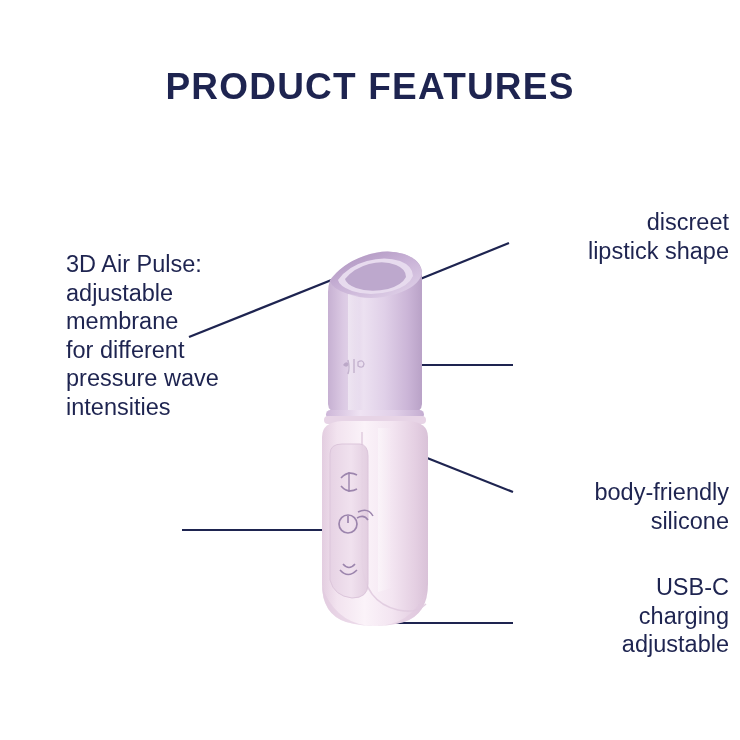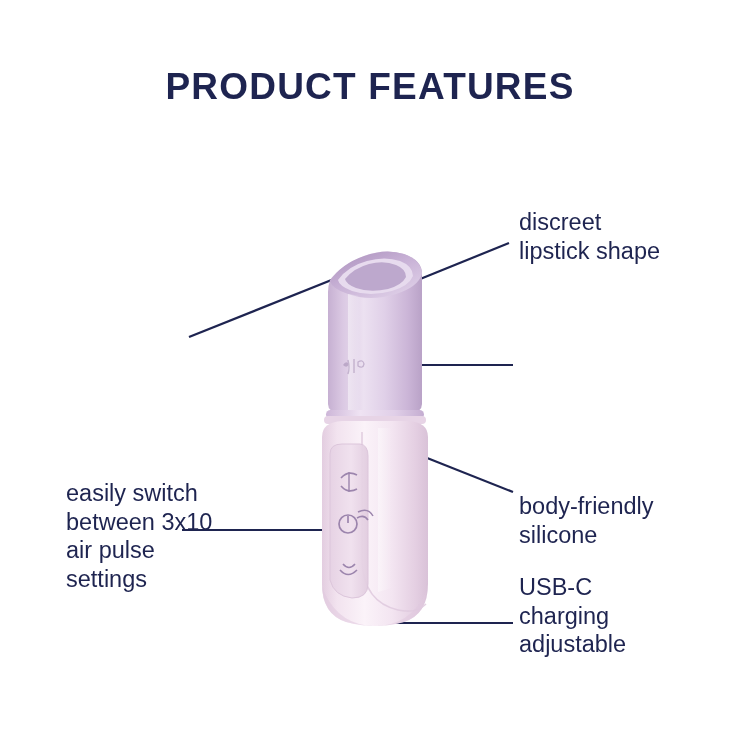--- a/index.html
+++ b/index.html
@@ -25,21 +25,21 @@
   .feat{
     position:absolute;
     color:#1e2450;
     font-size:23.5px;
     line-height:28.5px;
     font-family:"Liberation Sans", sans-serif;
     white-space:pre-line;
     font-weight:normal;
   }
   .feat.left{text-align:left;}
-  .feat.right{text-align:left;}
+  .feat.right{text-align:right;}
 
   
   #leaders{position:absolute;left:0;top:0;width:740px;height:740px;}
 
   
   #product{position:absolute;left:300px;top:232px;width:150px;height:405px;}
 </style>
 </head>
 <body>
 
@@ -155,30 +155,32 @@
         <path d="M43,332 q6,7 12,0" stroke="#9c85ad" stroke-width="1.6" fill="none"></path>
       </g>
 
       <path d="M24,360 Q40,394 75,394 Q110,394 126,360 L126,352
                Q128,382 104,390 Q75,398 46,390 Q22,382 22,352 Z" fill="#e0c9df" opacity="0.55"></path>
 
       <path d="M78,196 L78,360 L92,356 L92,196 Z" fill="url(#shineGrad)" opacity="0.5"></path>
     </g>
   </svg>
 
+  <div class="feat left" style="left:66px; top:250px; width:215px;">3D Air Pulse:
+adjustable
+membrane
+for different
+pressure wave
+intensities</div>
 
-  <div class="feat left" style="left:66px; top:479px; width:215px;">easily switch
-between 3x10
-air pulse
-settings</div>
 
   <div class="feat right" style="left:519px; top:208px; width:210px;">discreet
 lipstick shape</div>
 
 
-  <div class="feat right" style="left:519px; top:492px; width:210px;">body-friendly
+  <div class="feat right" style="left:519px; top:478px; width:210px;">body-friendly
 silicone</div>
 
   <div class="feat right" style="left:519px; top:573px; width:210px;">USB-C
 charging
 adjustable</div>
 
 </div>
 
 </body></html>

